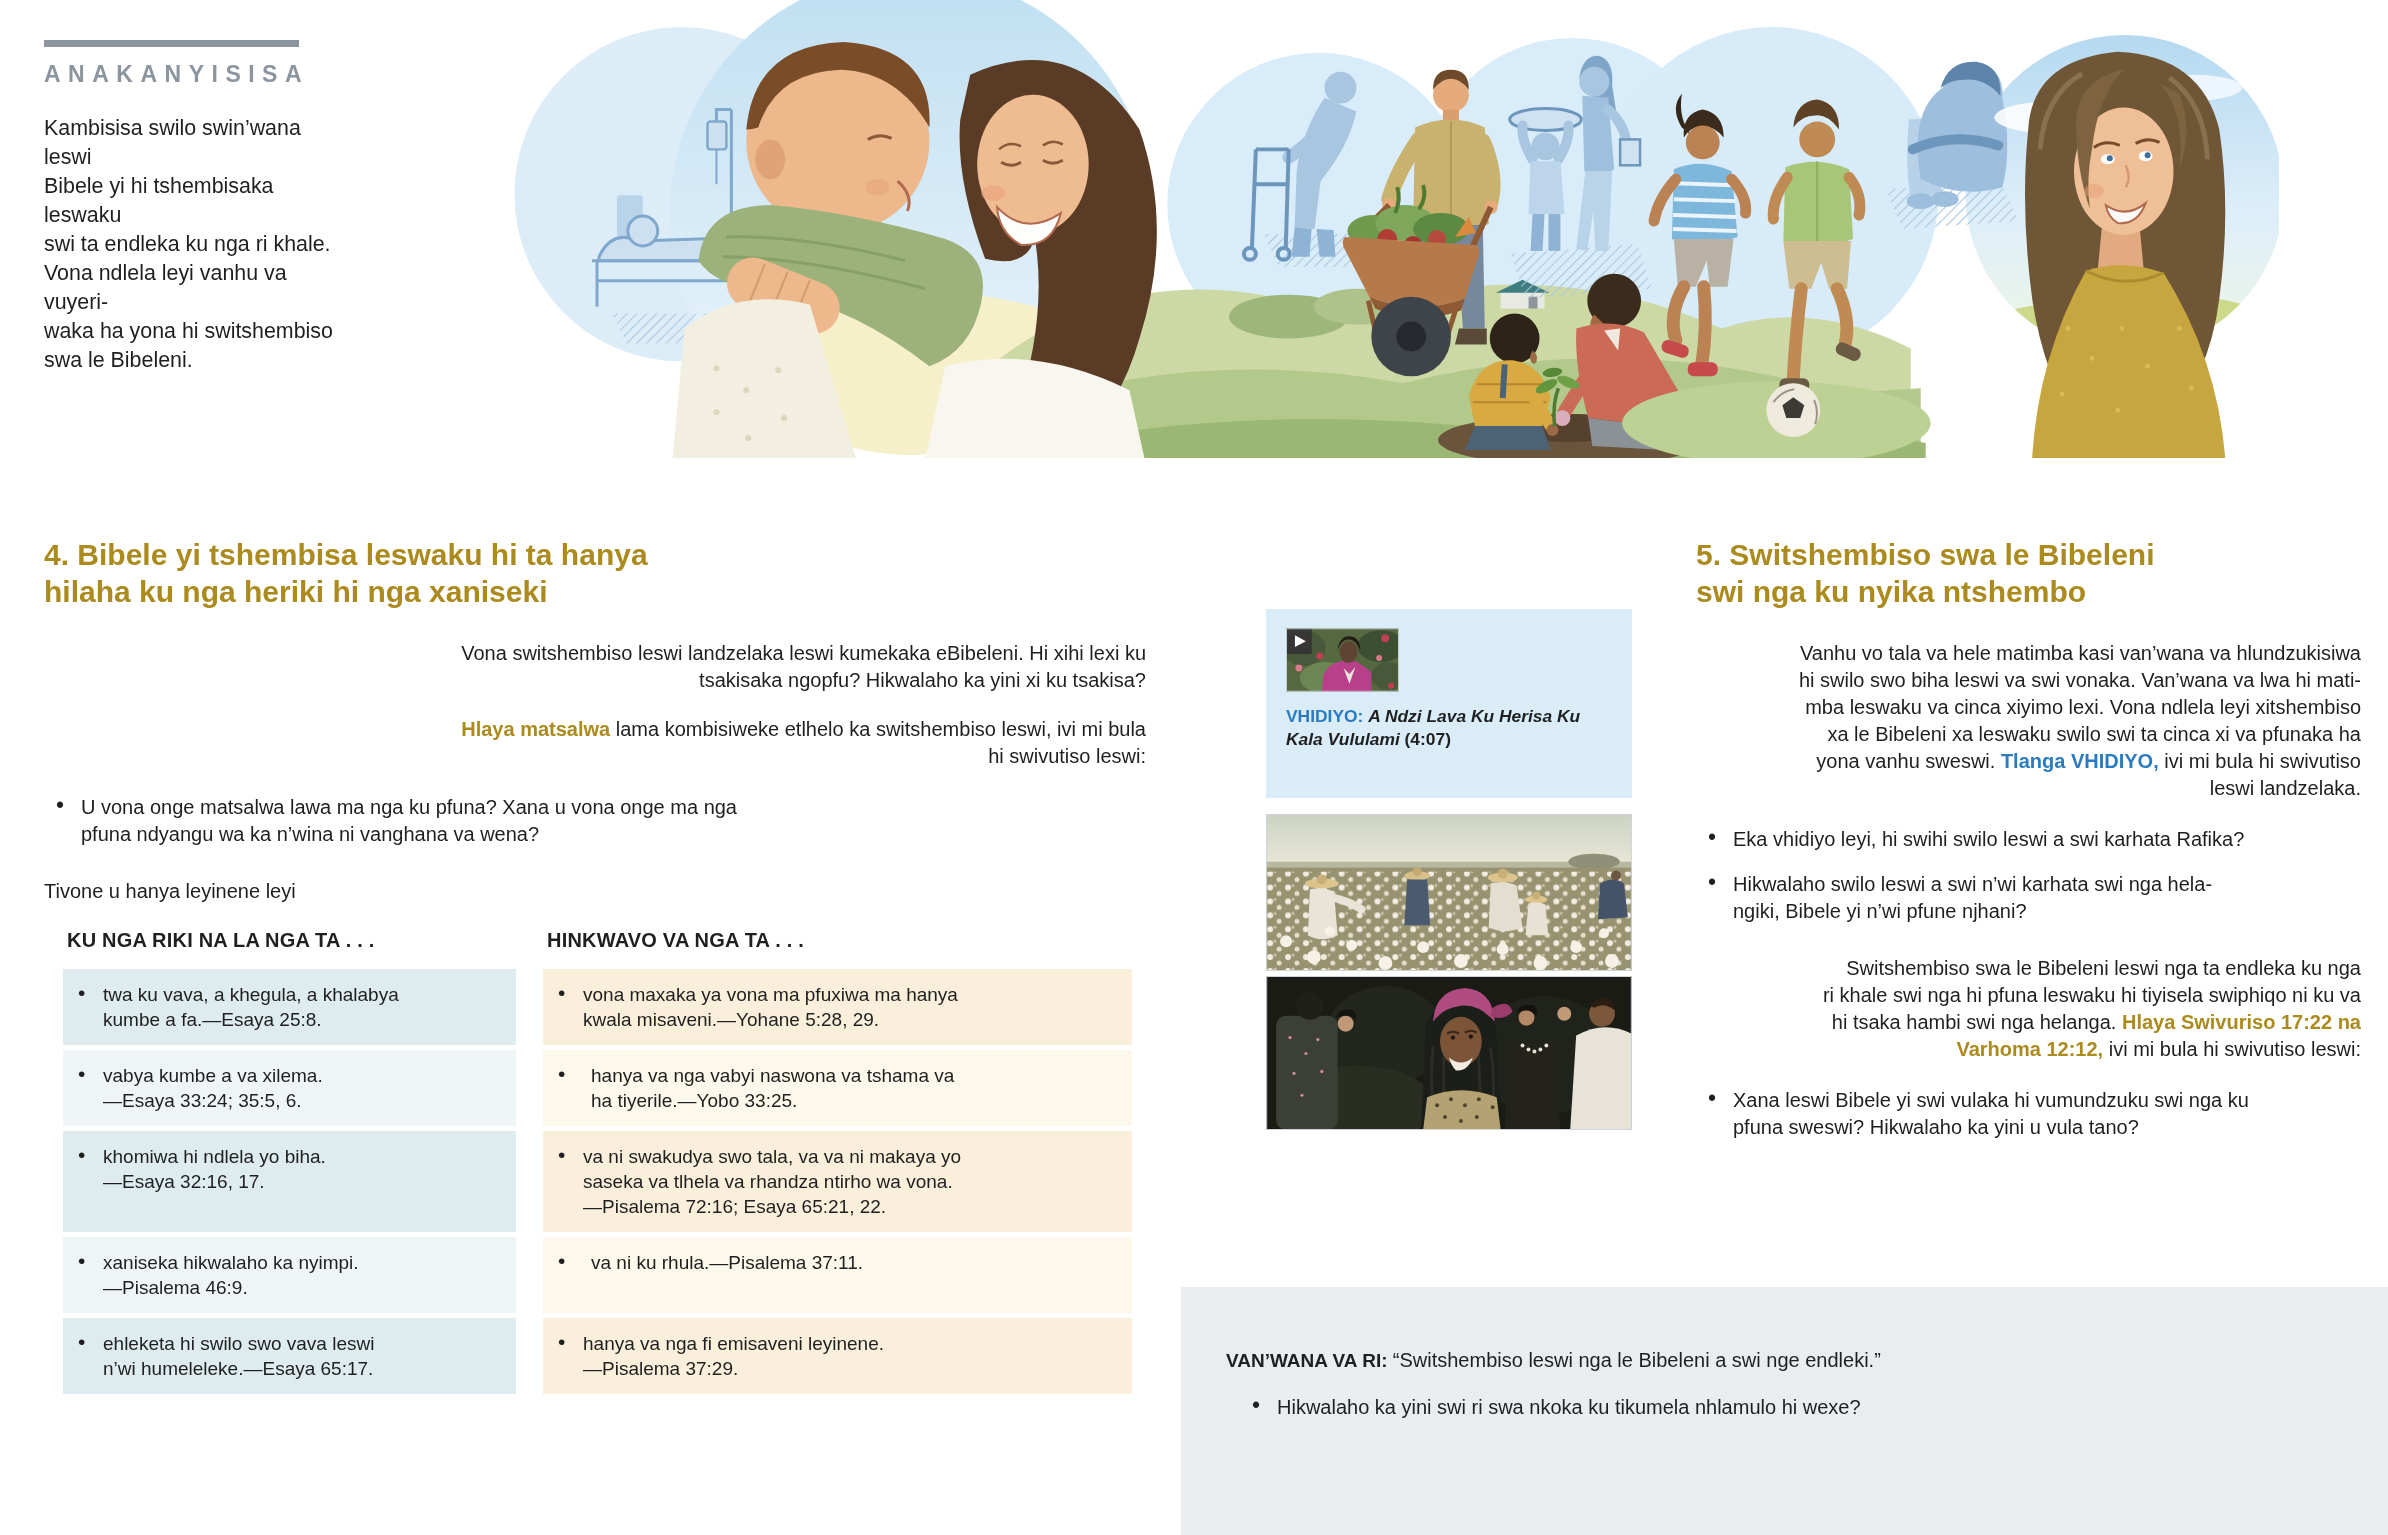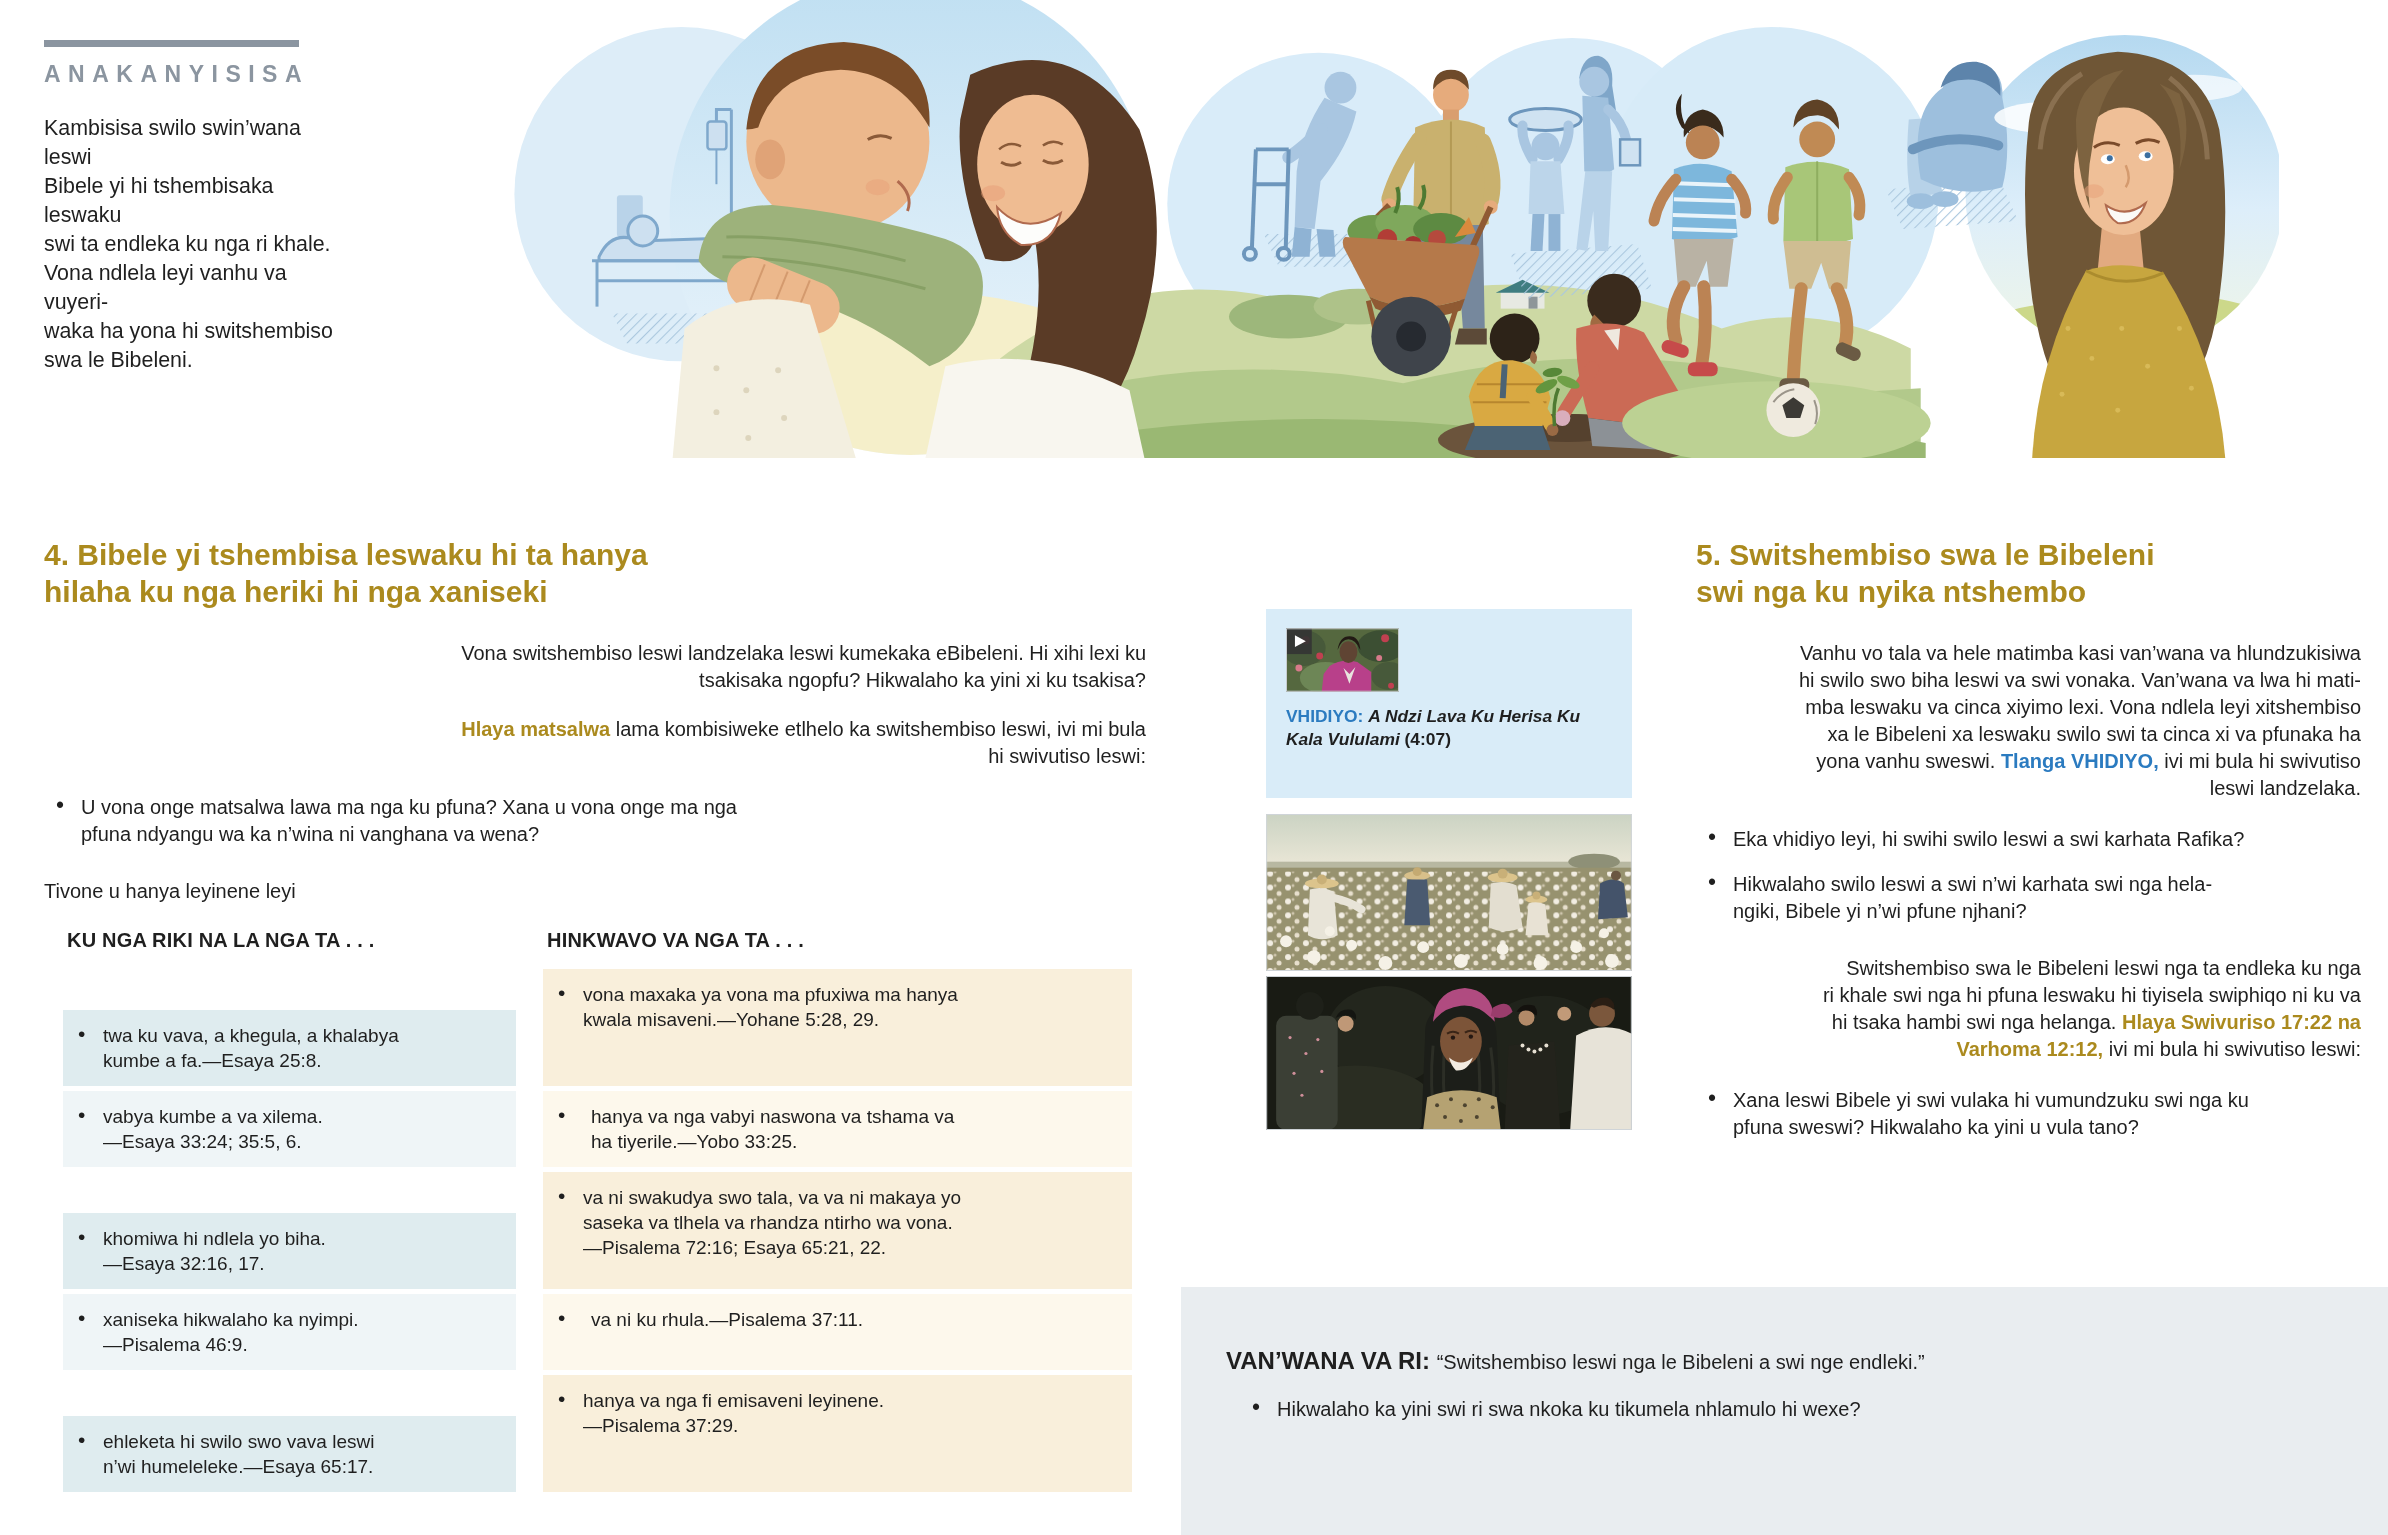--- a/index.html
+++ b/index.html
@@ -39,21 +39,21 @@
   ul.bullets{margin:24px 0 0 0;padding:0;list-style:none;}
   ul.bullets li{position:relative;padding-left:37px;font-size:20px;line-height:27px;white-space:pre-line;margin-top:20px;}
   ul.bullets li::before{content:"\2022";position:absolute;left:12px;top:-2px;font-size:23px;}
   .s4-note{margin-top:32px;font-size:20px;}
 
   
   .promise-table{margin-top:26px;margin-left:19px;display:grid;grid-template-columns:453px 589px;column-gap:27px;row-gap:5px;}
   .pt-header{font-size:20px;font-weight:700;padding:0 0 12px 4px;letter-spacing:0.2px;}
   .pt-cell{font-size:19px;line-height:25px;padding:13px 18px 13px 40px;position:relative;white-space:pre-line;}
   .pt-cell::before{content:"\2022";position:absolute;left:15px;top:11px;font-size:21px;}
-  .c-blue-a{background:var(--table-blue-dark);margin-top:41px;}
+  .c-blue-a{background:var(--table-blue-dark);}
   .c-blue-b{background:var(--table-blue-light);}
   .c-cream-a{background:var(--table-cream-dark);}
   .c-cream-b{background:var(--table-cream-light);padding-left:48px;}
 
   
   .media{position:absolute;left:1266px;top:609px;width:366px;}
   .video-box{background:var(--video-box-bg);padding:19px 20px 30px 20px;}
   .video-thumb{position:relative;width:113px;height:64px;display:block;cursor:pointer;}
   .video-thumb svg{display:block;}
   .video-caption{margin-top:13px;font-size:17.4px;line-height:23px;width:324px;}
@@ -66,21 +66,21 @@
 
   
   .section5{position:absolute;left:1696px;top:511px;width:665px;}
   .section5 .para{line-height:27px;}
   .section5 ul.bullets li{margin-top:18px;}
 
   
   .others{position:absolute;left:1181px;top:1287px;width:1207px;height:249px;background:var(--others-box-bg);}
   .others-inner{padding:40px 40px 0 45px;}
   .others-line{font-size:20px;line-height:27px;}
-  .others-label{font-weight:700;font-size:24px;text-align:center;}
+  .others-label{font-weight:700;font-size:19px;text-align:center;}
   .others ul.bullets{margin-top:16px;margin-left:14px;}
 </style>
 </head>
 <body>
 
 <div class="page">
 
   <aside class="review">
     <div class="review-bar"></div>
     <div class="review-label">ANAKANYISISA</div>

